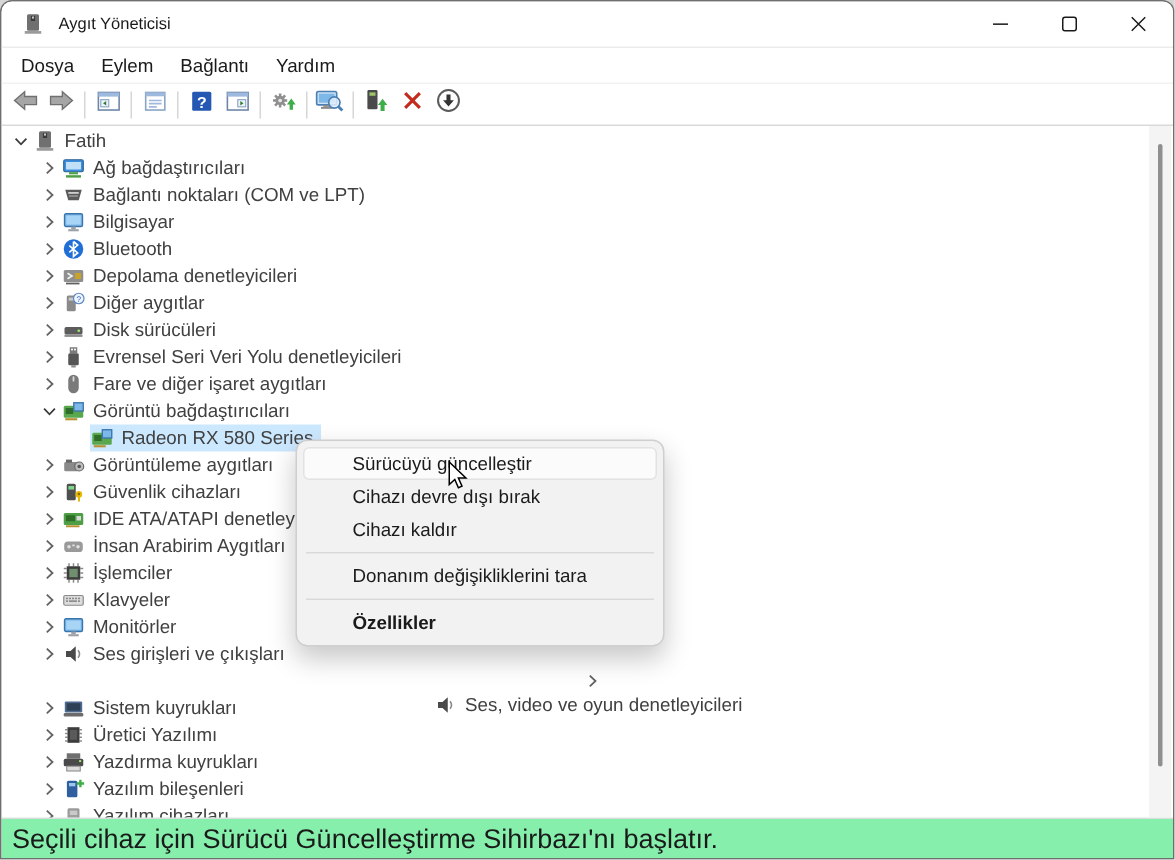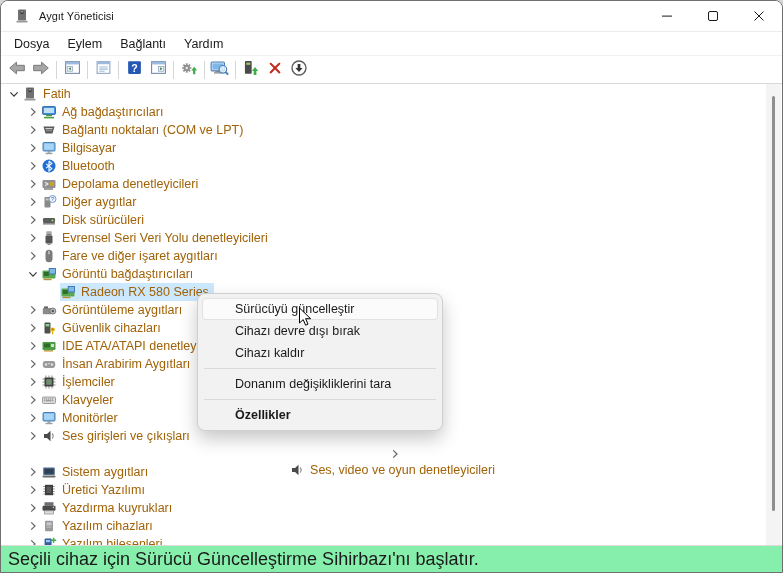--- a/index.html
+++ b/index.html
@@ -22,21 +22,21 @@
 
   
   .toolbar { flex:0 0 28px; display:flex; align-items:center; padding-left:4px;
     border-bottom:1px solid #d9d9d9; background:#fff; }
   .tb-btn { width:24px; height:24px; display:flex; align-items:center; justify-content:center; }
   .tb-sep { width:1px; height:18px; background:#d6d6d6; margin:0 3px; }
 
   
   .tree-area { flex:1 1 auto; position:relative; overflow:hidden; background:#fff; }
   .tree { position:absolute; top:1px; left:0; right:17px; bottom:0; overflow:hidden; }
-  .tree-row { height:18px; display:flex; align-items:center; font-size:12.5px; color:#a16207; white-space:nowrap; }
+  .tree-row { height:18px; display:flex; align-items:center; font-size:12.5px; color:#404040; white-space:nowrap; }
   .chev { width:17px; height:16px; flex:0 0 17px; display:flex; align-items:center; justify-content:center; }
   .t-icon { width:16px; height:16px; flex:0 0 16px; }
   .row-core { display:flex; align-items:center; height:18px; padding-right:3px; }
   .row-core.selected { background:#cce8ff; }
   .tree-label { margin-left:5px; padding:1px 2px 1px 0; }
 
   
   .scroll-track { position:absolute; top:0; right:1px; bottom:0; width:15px; background:#f4f4f4; }
   .scroll-thumb { position:absolute; left:6px; width:3px; top:12px; height:415px; background:#8f8f8f; border-radius:2px; }
 
@@ -520,21 +520,21 @@
             <svg width="12" height="12" viewBox="0 0 12 12">
               <path d="M4.2 2.4 L8 6 L4.2 9.6" fill="none" stroke="#636363" stroke-width="1.2"></path>
             </svg>
           </span>
           <span class="row-core">
             <span class="t-icon"><svg width="16" height="16" viewBox="0 0 16 16">
                 <rect x="2.2" y="3.6" width="11.6" height="7.4" rx="0.8" fill="#4f6b8f"></rect>
                 <rect x="3.4" y="4.8" width="9.2" height="5" fill="#2f4154"></rect>
                 <rect x="1.5" y="11.4" width="13" height="2.2" rx="0.8" fill="#6b6b6b"></rect>
               </svg></span>
-            <span class="tree-label">Sistem aygıtları</span>
+            <span class="tree-label">Sistem kuyrukları</span>
           </span>
         </div>
         <div class="tree-row" style="padding-left: 23px;">
           <span class="chev">
             <svg width="12" height="12" viewBox="0 0 12 12">
               <path d="M4.2 2.4 L8 6 L4.2 9.6" fill="none" stroke="#636363" stroke-width="1.2"></path>
             </svg>
           </span>
           <span class="row-core">
             <span class="t-icon"><svg width="16" height="16" viewBox="0 0 16 16">
@@ -562,40 +562,40 @@
           </span>
         </div>
         <div class="tree-row" style="padding-left: 23px;">
           <span class="chev">
             <svg width="12" height="12" viewBox="0 0 12 12">
               <path d="M4.2 2.4 L8 6 L4.2 9.6" fill="none" stroke="#636363" stroke-width="1.2"></path>
             </svg>
           </span>
           <span class="row-core">
             <span class="t-icon"><svg width="16" height="16" viewBox="0 0 16 16">
+                <rect x="3.6" y="2.5" width="7" height="11" rx="1" fill="#2f5f9e"></rect>
+                <rect x="5" y="4" width="4.2" height="2.2" fill="#9ec7ee"></rect>
+                <path d="M12.6 1.8 v5 M10.1 4.3 h5" stroke="#3fae49" stroke-width="1.6"></path>
+              </svg></span>
+            <span class="tree-label">Yazılım bileşenleri</span>
+          </span>
+        </div>
+        <div class="tree-row" style="padding-left: 23px;">
+          <span class="chev">
+            <svg width="12" height="12" viewBox="0 0 12 12">
+              <path d="M4.2 2.4 L8 6 L4.2 9.6" fill="none" stroke="#636363" stroke-width="1.2"></path>
+            </svg>
+          </span>
+          <span class="row-core">
+            <span class="t-icon"><svg width="16" height="16" viewBox="0 0 16 16">
                 <rect x="4" y="2.8" width="8" height="10.4" rx="1" fill="#9a9a9a"></rect>
                 <rect x="5.5" y="4.4" width="5" height="3" fill="#c9c9c9"></rect>
                 <rect x="5.5" y="8.6" width="5" height="0.9" fill="#c9c9c9"></rect>
               </svg></span>
             <span class="tree-label">Yazılım cihazları</span>
-          </span>
-        </div>
-        <div class="tree-row" style="padding-left: 23px;">
-          <span class="chev">
-            <svg width="12" height="12" viewBox="0 0 12 12">
-              <path d="M4.2 2.4 L8 6 L4.2 9.6" fill="none" stroke="#636363" stroke-width="1.2"></path>
-            </svg>
-          </span>
-          <span class="row-core">
-            <span class="t-icon"><svg width="16" height="16" viewBox="0 0 16 16">
-                <rect x="3.6" y="2.5" width="7" height="11" rx="1" fill="#2f5f9e"></rect>
-                <rect x="5" y="4" width="4.2" height="2.2" fill="#9ec7ee"></rect>
-                <path d="M12.6 1.8 v5 M10.1 4.3 h5" stroke="#3fae49" stroke-width="1.6"></path>
-              </svg></span>
-            <span class="tree-label">Yazılım bileşenleri</span>
           </span>
         </div>
       </div>
     <div class="scroll-track">
       <div class="scroll-thumb"></div>
     </div>
   </div>
 
   <div class="statusbar">
     <span>Seçili cihaz için Sürücü Güncelleştirme Sihirbazı'nı başlatır.</span>

